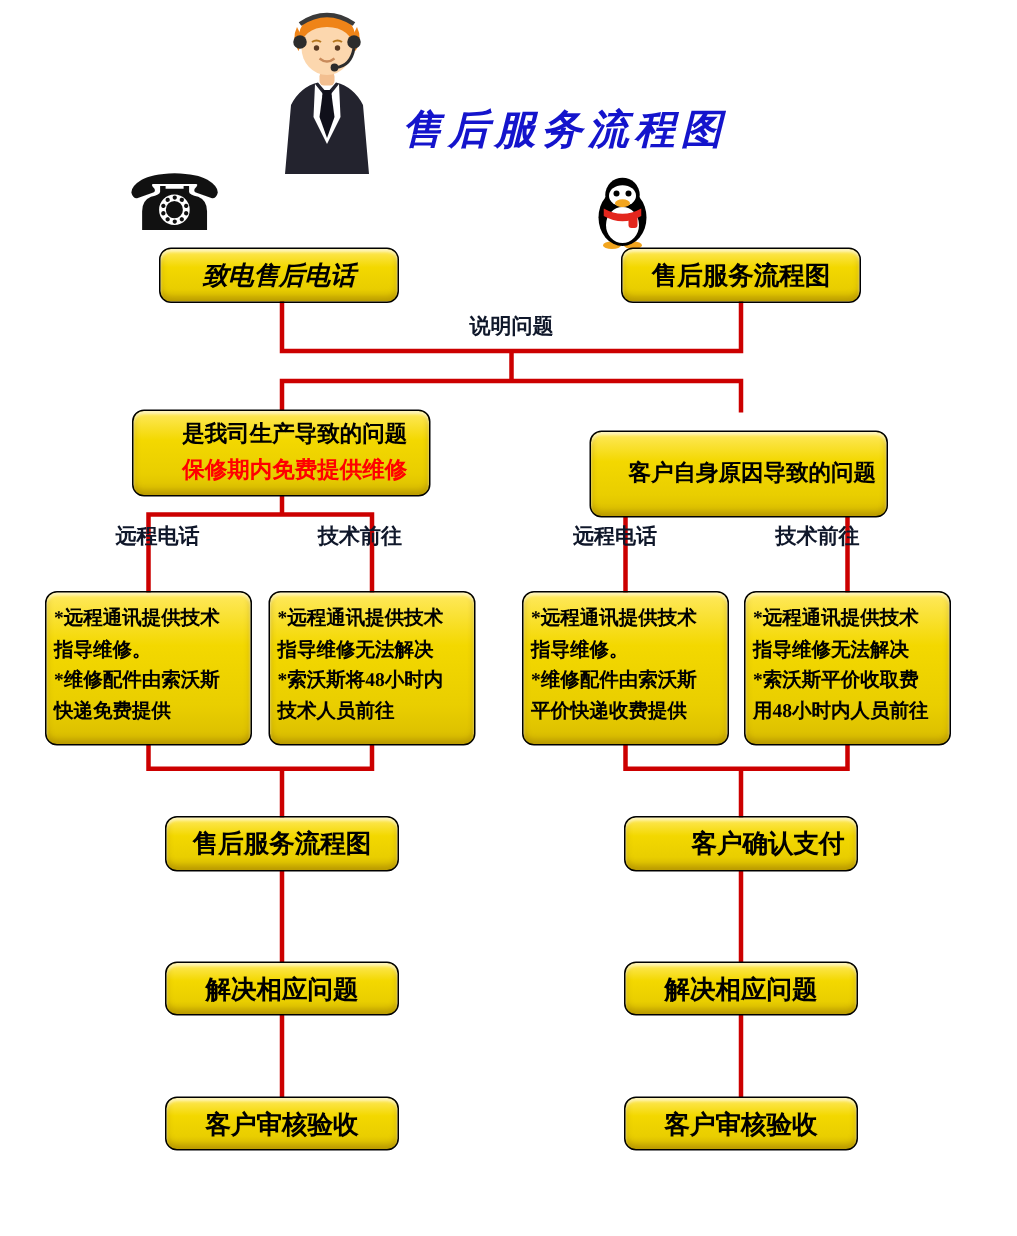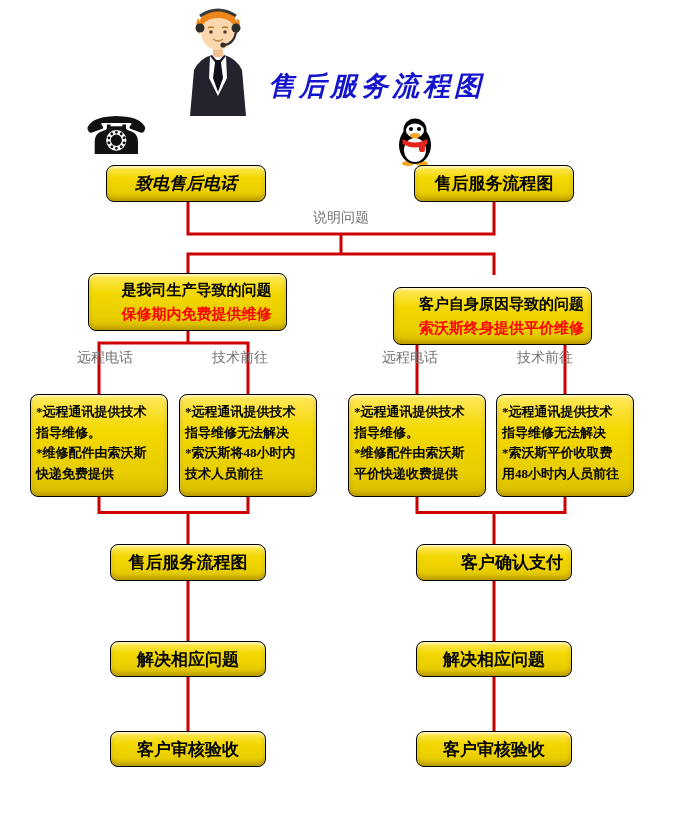--- a/index.html
+++ b/index.html
@@ -28,21 +28,21 @@
     display:flex; align-items:center; justify-content:center;
     background:linear-gradient(180deg,#ffe95e 0%,#f3d800 35%,#e9ce00 75%,#d9bc00 100%);
     border:1px solid #000; border-radius:8px;
     box-shadow: inset 0 2px 2px rgba(255,255,255,.6), inset 0 -3px 4px rgba(135,100,0,.4);
     font-weight:bold; font-size:17px; color:#000; text-align:center;
   }
   .btn-phone   { left:106px; top:165px; width:160px; height:37px;font-style:italic; }
   .btn-online  { left:414px; top:165px; width:160px; height:37px; }
 
   .label {
-    position:absolute; z-index:2; font-weight:normal; font-size:14px; color:#737373;
+    position:absolute; z-index:2; font-weight:bold; font-size:14px; color:#0f172a;
     text-align:center;
   }
   .lbl-explain      { left:291px; top:209px; width:100px; }
   .lbl-remote-left  { left:69px;  top:349px; width:72px; }
   .lbl-onsite-left  { left:204px; top:349px; width:72px; }
   .lbl-remote-right { left:374px; top:349px; width:72px; }
   .lbl-onsite-right { left:509px; top:349px; width:72px; }
 
   .cond { flex-direction:column; font-size:15px; line-height:1.6;padding-left:18px; }
   .cond-left  { left:88px;  top:273px; width:199px; height:58px; }
@@ -132,21 +132,20 @@
   <div class="node btn-online">售后服务流程图</div>
 
   <div class="label lbl-explain">说明问题</div>
 
   <div class="node cond cond-left">
     <span class="condition">是我司生产导致的问题</span>
     <span class="policy">保修期内免费提供维修</span>
   </div>
   <div class="node cond cond-right">
     <span class="condition">客户自身原因导致的问题</span>
-    <span class="policy">索沃斯终身提供平价维修</span>
   </div>
 
   <div class="label lbl-remote-left">远程电话</div>
   <div class="label lbl-onsite-left">技术前往</div>
   <div class="label lbl-remote-right">远程电话</div>
   <div class="label lbl-onsite-right">技术前往</div>
 
   <div class="node detail detail1">*远程通讯提供技术
 指导维修。
 *维修配件由索沃斯

